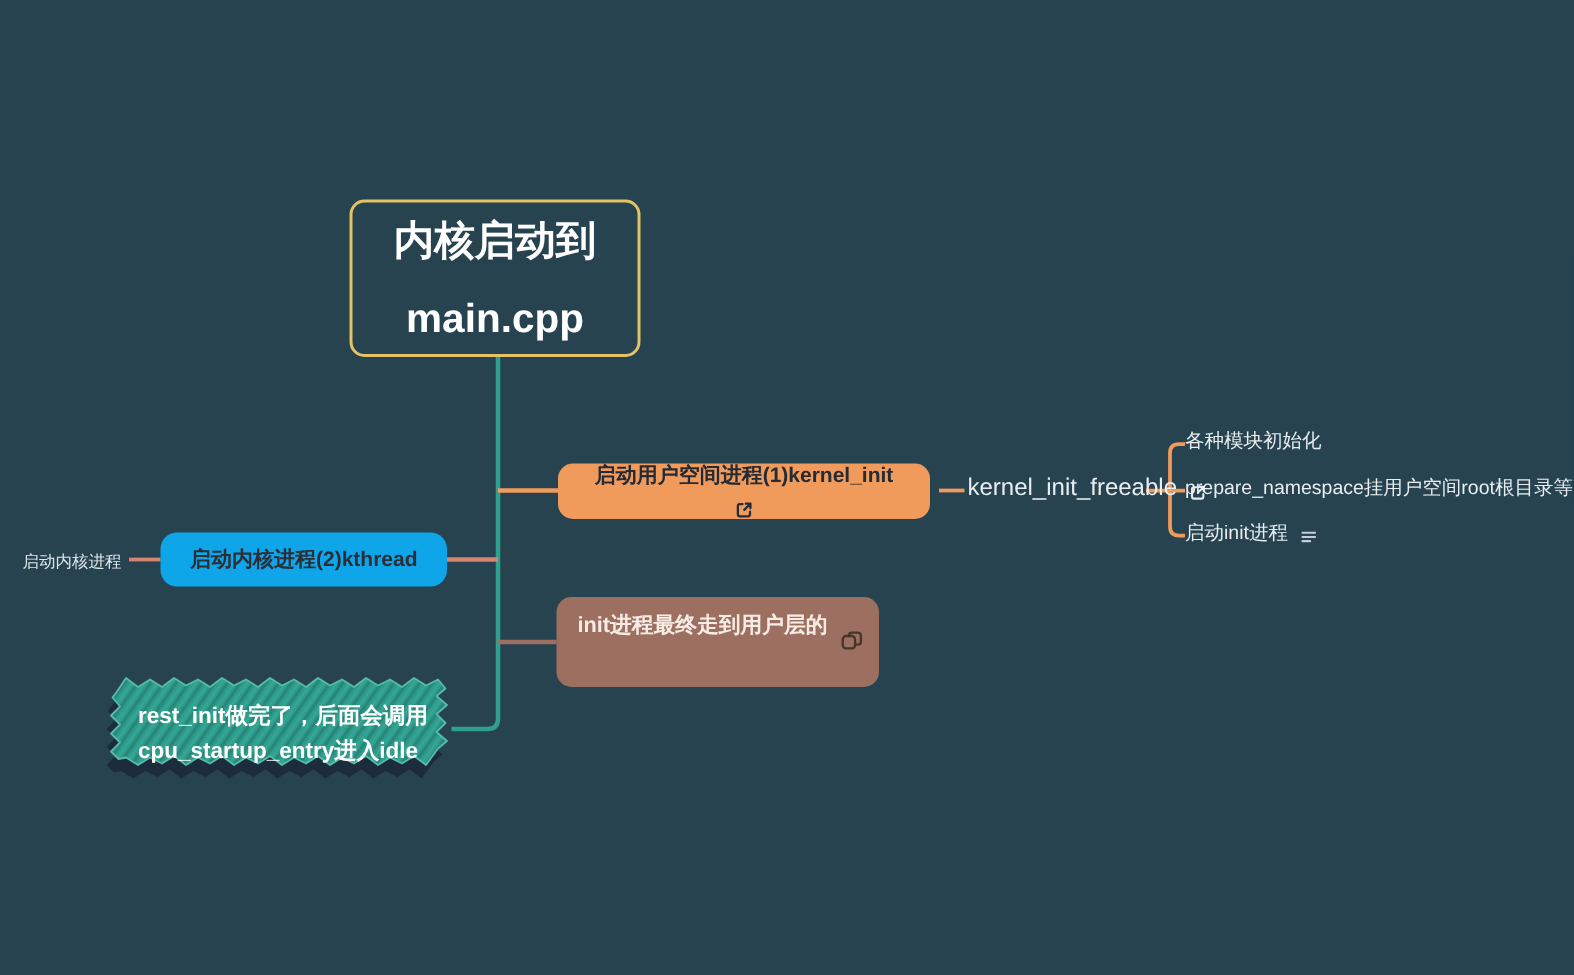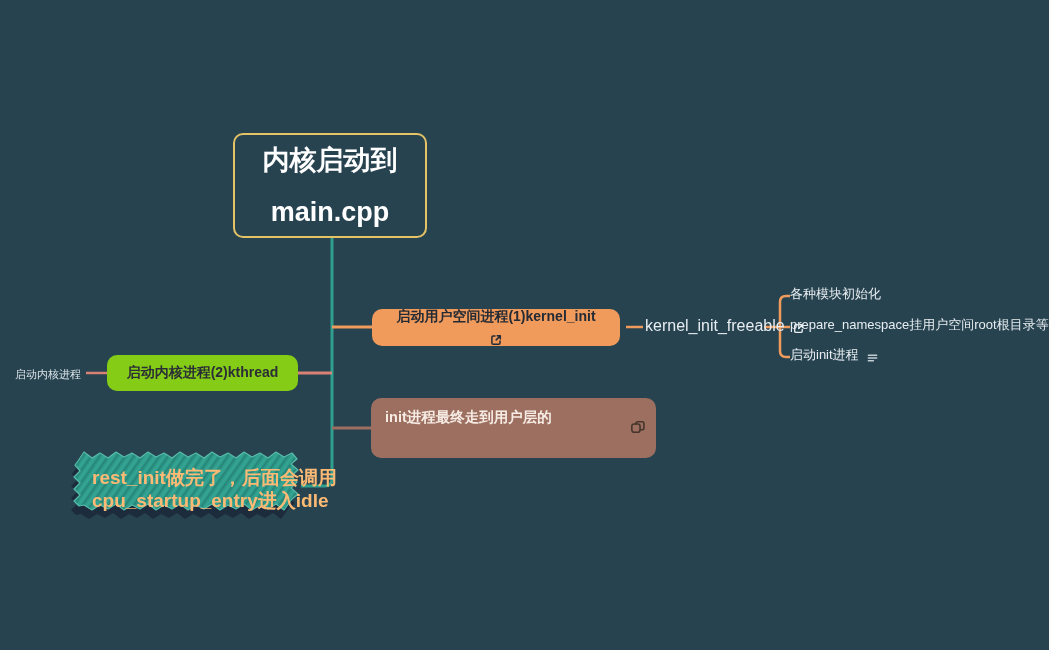--- a/index.html
+++ b/index.html
@@ -11,40 +11,40 @@
   .node{
     position:absolute;display:flex;align-items:center;justify-content:center;
     gap:7px;border-radius:10px;font-weight:bold;box-sizing:border-box;white-space:nowrap;
   }
   .node-root{
     left:233px;top:133px;width:194px;height:105px;
     border:2px solid #e4c266;color:#ffffff;font-size:27px;
     flex-direction:column;gap:12px;line-height:40px;background:transparent;
   }
   .node-kernel-init{left:372px;top:309px;width:248px;height:37px;background:#f09a5c;color:#242b34;font-size:14px;flex-direction:column;}
-  .node-kthread{left:107px;top:355px;width:191px;height:36px;background:#84cc16;color:#2b2e35;font-size:14px;}
+  .node-kthread{left:107px;top:355px;width:191px;height:36px;background:#0ea5e9;color:#2b2e35;font-size:14px;border-radius:11px;}
   .node-zygote{
-    left:371px;top:398px;width:285px;height:60px;background:#9d6f60;color:#f6ece4;
+    left:371px;top:398px;width:215px;height:60px;background:#9d6f60;color:#f6ece4;
     font-size:14.5px;display:block;padding:9px 34px 0 14px;line-height:21px;
   }
   .zygote-icon{position:absolute;right:10px;top:21px;}
   .plain-row{
     position:absolute;display:flex;align-items:flex-end;gap:7px;
     color:#e7edf0;white-space:nowrap;
   }
   .row-freeable{left:645px;top:319px;font-size:16px;height:16px;}
   .row-child{font-size:13px;height:15px;}
   .row-c1{left:790px;top:288px;}
   .row-c2{left:790px;top:319px;}
   .row-c3{left:790px;top:349px;}
   .callout-label{position:absolute;left:15px;top:367px;font-size:11px;color:#dde6ea;white-space:nowrap;}
   .sketch-svg{position:absolute;left:70px;top:448px;}
   .sketch-text{
-    position:absolute;left:92px;top:466px;color:#fdba74;font-weight:bold;
-    font-size:19px;line-height:23px;white-space:nowrap;
+    position:absolute;left:92px;top:466px;color:#ffffff;font-weight:bold;
+    font-size:15px;line-height:23px;white-space:nowrap;
   }
   .icon{flex:0 0 auto;display:block;}
 </style>
 </head>
 <body>
 
 <div class="canvas">
 
   <svg class="connectors" width="1049" height="650" viewBox="0 0 1049 650">
     <path d="M332 238 V479 Q332 486 325 486 H301" stroke="#2fa08f" stroke-width="3" fill="none"></path>

